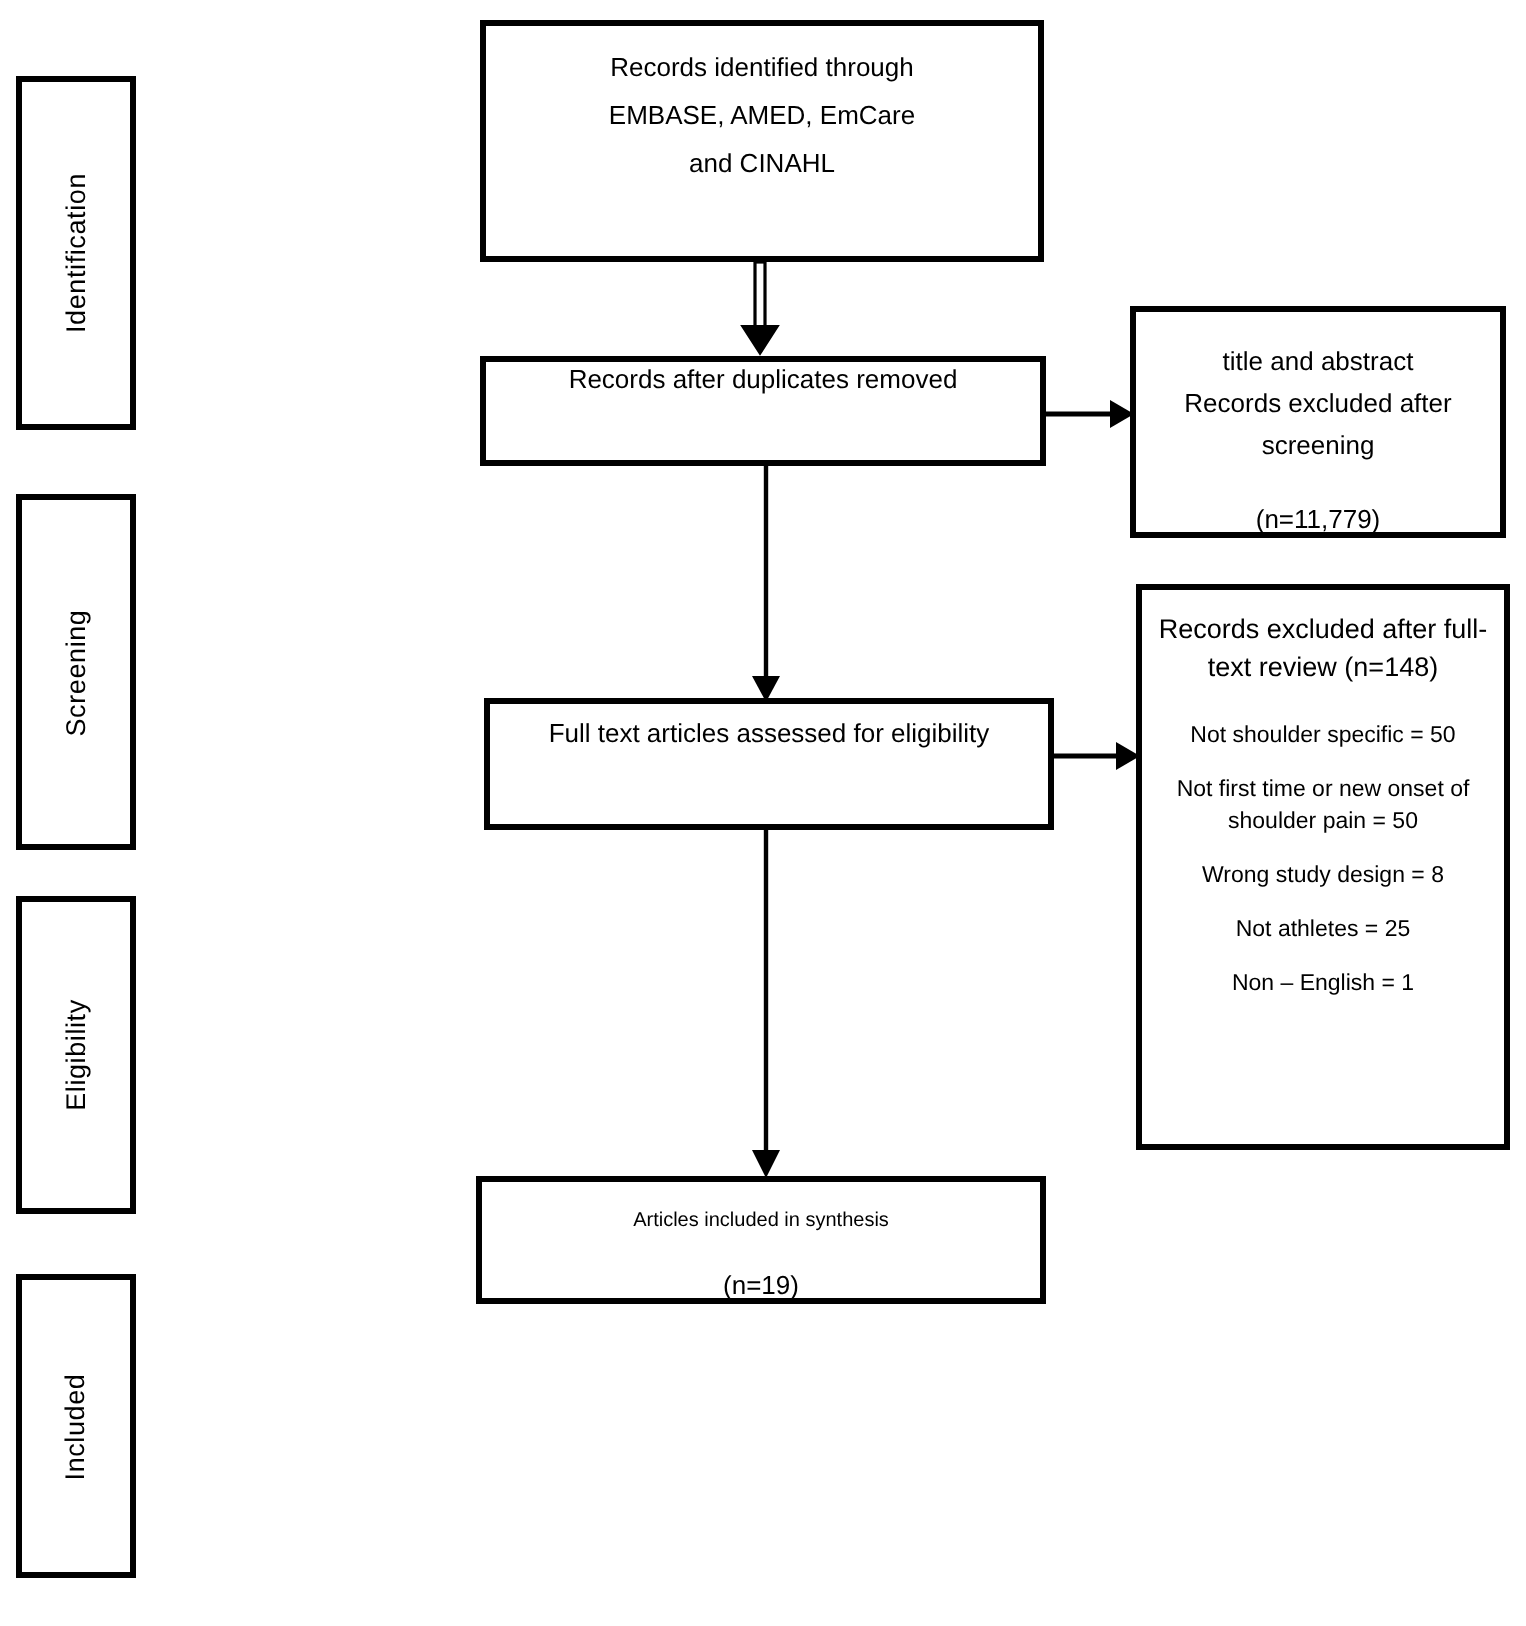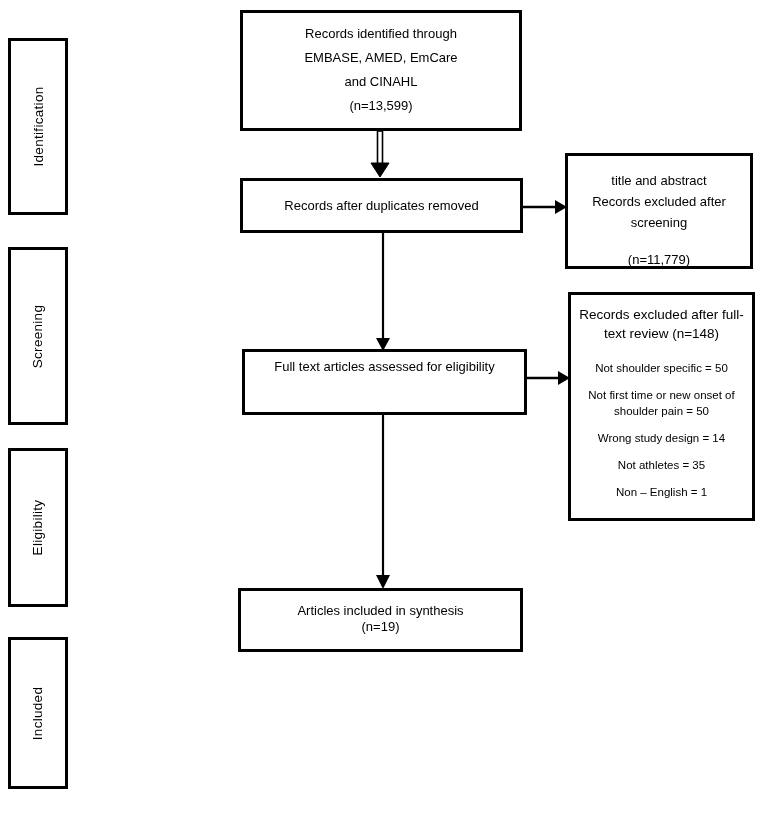--- a/index.html
+++ b/index.html
@@ -34,32 +34,32 @@
     transform: rotate(-90deg);
     white-space: nowrap;
     font-size: 13.5px;
     letter-spacing: 0.3px;
   }
   .line {
     font-size: 13px;
   }
   #box-identified { left: 240px; top: 10px; width: 282px; height: 121px; padding-top: 9px; }
   #box-identified .line { line-height: 24px; }
-  #box-duplicates { left: 240px; top: 178px; width: 283px; height: 55px; display: flex; flex-direction: column; justify-content: center; }
+  #box-duplicates { left: 240px; top: 178px; width: 283px; height: 55px; display: flex; flex-direction: row; justify-content: center; }
   #box-duplicates .line { line-height: 18px; }
   #box-excl-title { left: 565px; top: 153px; width: 188px; height: 116px; padding-top: 14px; }
   #box-excl-title .line { line-height: 21px; }
   #box-excl-title .count { font-size: 13px; margin-top: 19px; }
   #box-fulltext { left: 242px; top: 349px; width: 285px; height: 66px; padding-top: 6px; text-align: center; }
   #box-fulltext .line { line-height: 17px; }
-  #box-excl-full { left: 568px; top: 292px; width: 187px; height: 229px; padding: 10px 6px 0 6px; }
+  #box-excl-full { left: 568px; top: 292px; width: 187px; height: 283px; padding: 10px 6px 0 6px; }
   #box-excl-full .title { font-size: 13.5px; line-height: 19px; margin-bottom: 17px; }
   #box-excl-full .reason { font-size: 11.5px; line-height: 16px; margin-bottom: 11px; }
   #box-included { left: 238px; top: 588px; width: 285px; height: 64px; padding-top: 12px; }
-  #box-included .line1 { font-size: 13px; line-height: 16px; margin-bottom: 0; }
+  #box-included .line1 { font-size: 10px; line-height: 16px; margin-bottom: 16px; }
   #box-included .line2 { font-size: 13px; line-height: 16px; }
   #arrow-layer {
     position: absolute;
     left: 0; top: 0;
     width: 763px; height: 813px;
     pointer-events: none;
   }
 </style>
 </head>
 <body>
@@ -76,21 +76,20 @@
     <span class="stage-label">Eligibility</span>
   </div>
   <div class="box stage-box" id="stage-included" style="top:637px;height:152px;">
     <span class="stage-label">Included</span>
   </div>
 
   <div class="box" id="box-identified">
     <div class="line">Records identified through</div>
     <div class="line">EMBASE, AMED, EmCare</div>
     <div class="line">and CINAHL</div>
-    <div class="line">(n=13,599)</div>
   </div>
 
   <div class="box" id="box-duplicates">
     <div class="line">Records after duplicates removed</div>
   </div>
 
   <div class="box" id="box-excl-title">
     <div class="line">title and abstract</div>
     <div class="line">Records excluded after</div>
     <div class="line">screening</div>
@@ -98,22 +97,22 @@
   </div>
 
   <div class="box" id="box-fulltext">
     <div class="line">Full text articles assessed for eligibility</div>
   </div>
 
   <div class="box" id="box-excl-full">
     <div class="title">Records excluded after full-text review (n=148)</div>
     <div class="reason">Not shoulder specific = 50</div>
     <div class="reason">Not first time or new onset of shoulder pain = 50</div>
-    <div class="reason">Wrong study design = 14</div>
-    <div class="reason">Not athletes = 35</div>
+    <div class="reason">Wrong study design = 8</div>
+    <div class="reason">Not athletes = 25</div>
     <div class="reason">Non – English = 1</div>
   </div>
 
   <div class="box" id="box-included">
     <div class="line1">Articles included in synthesis</div>
     <div class="line2">(n=19)</div>
   </div>
 
   <svg id="arrow-layer" viewBox="0 0 763 813" xmlns="http://www.w3.org/2000/svg">
 

